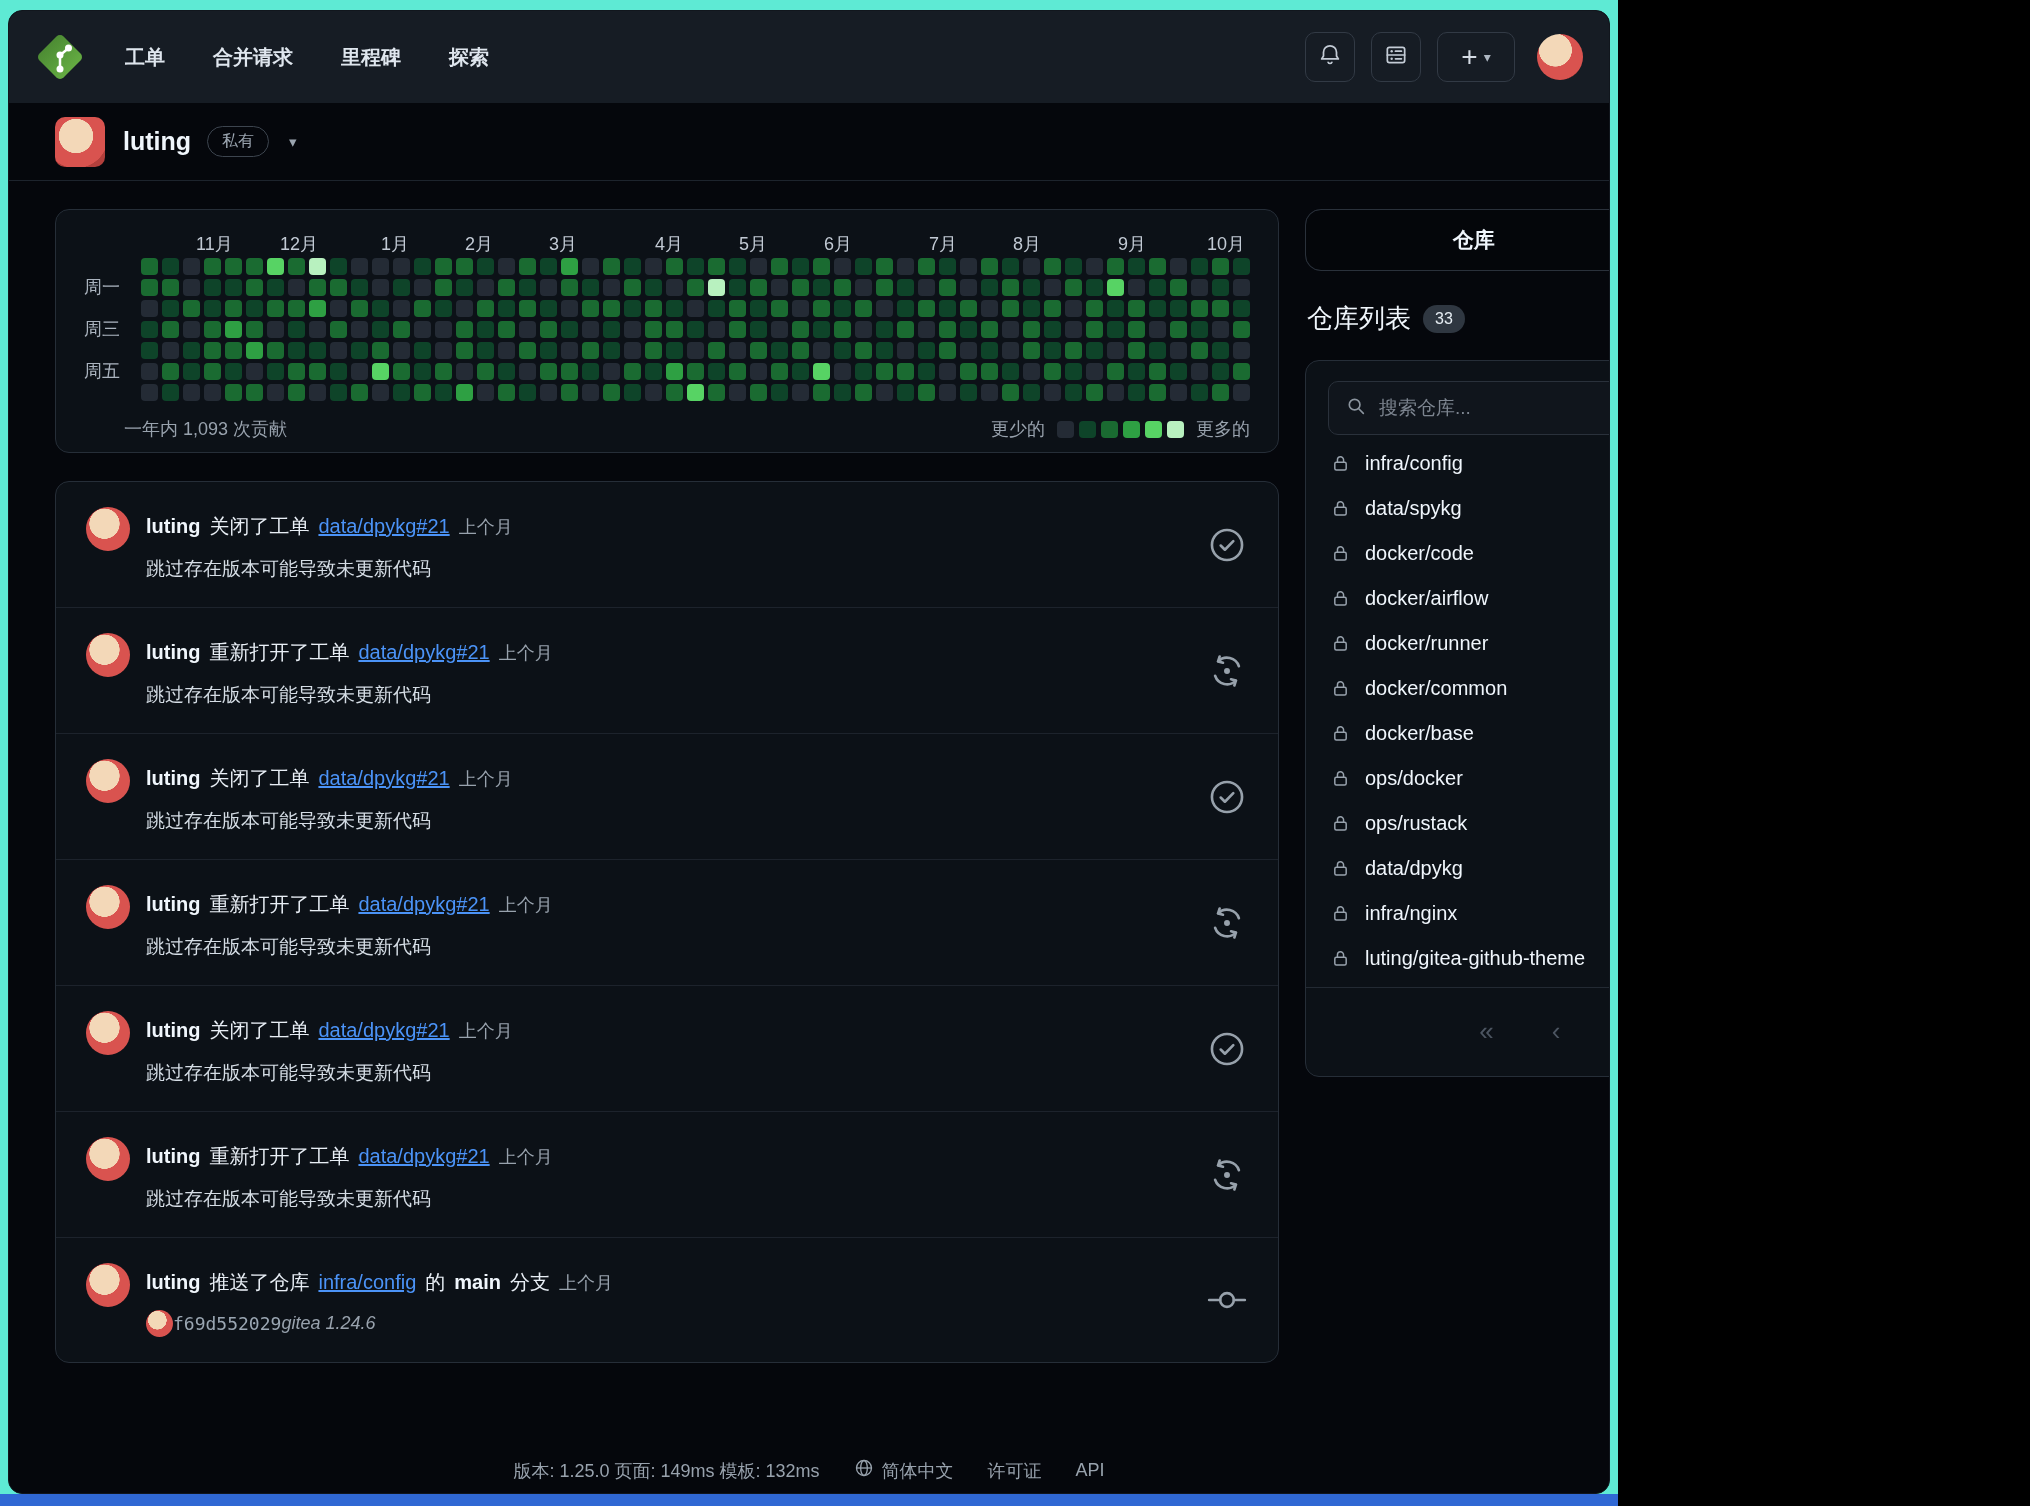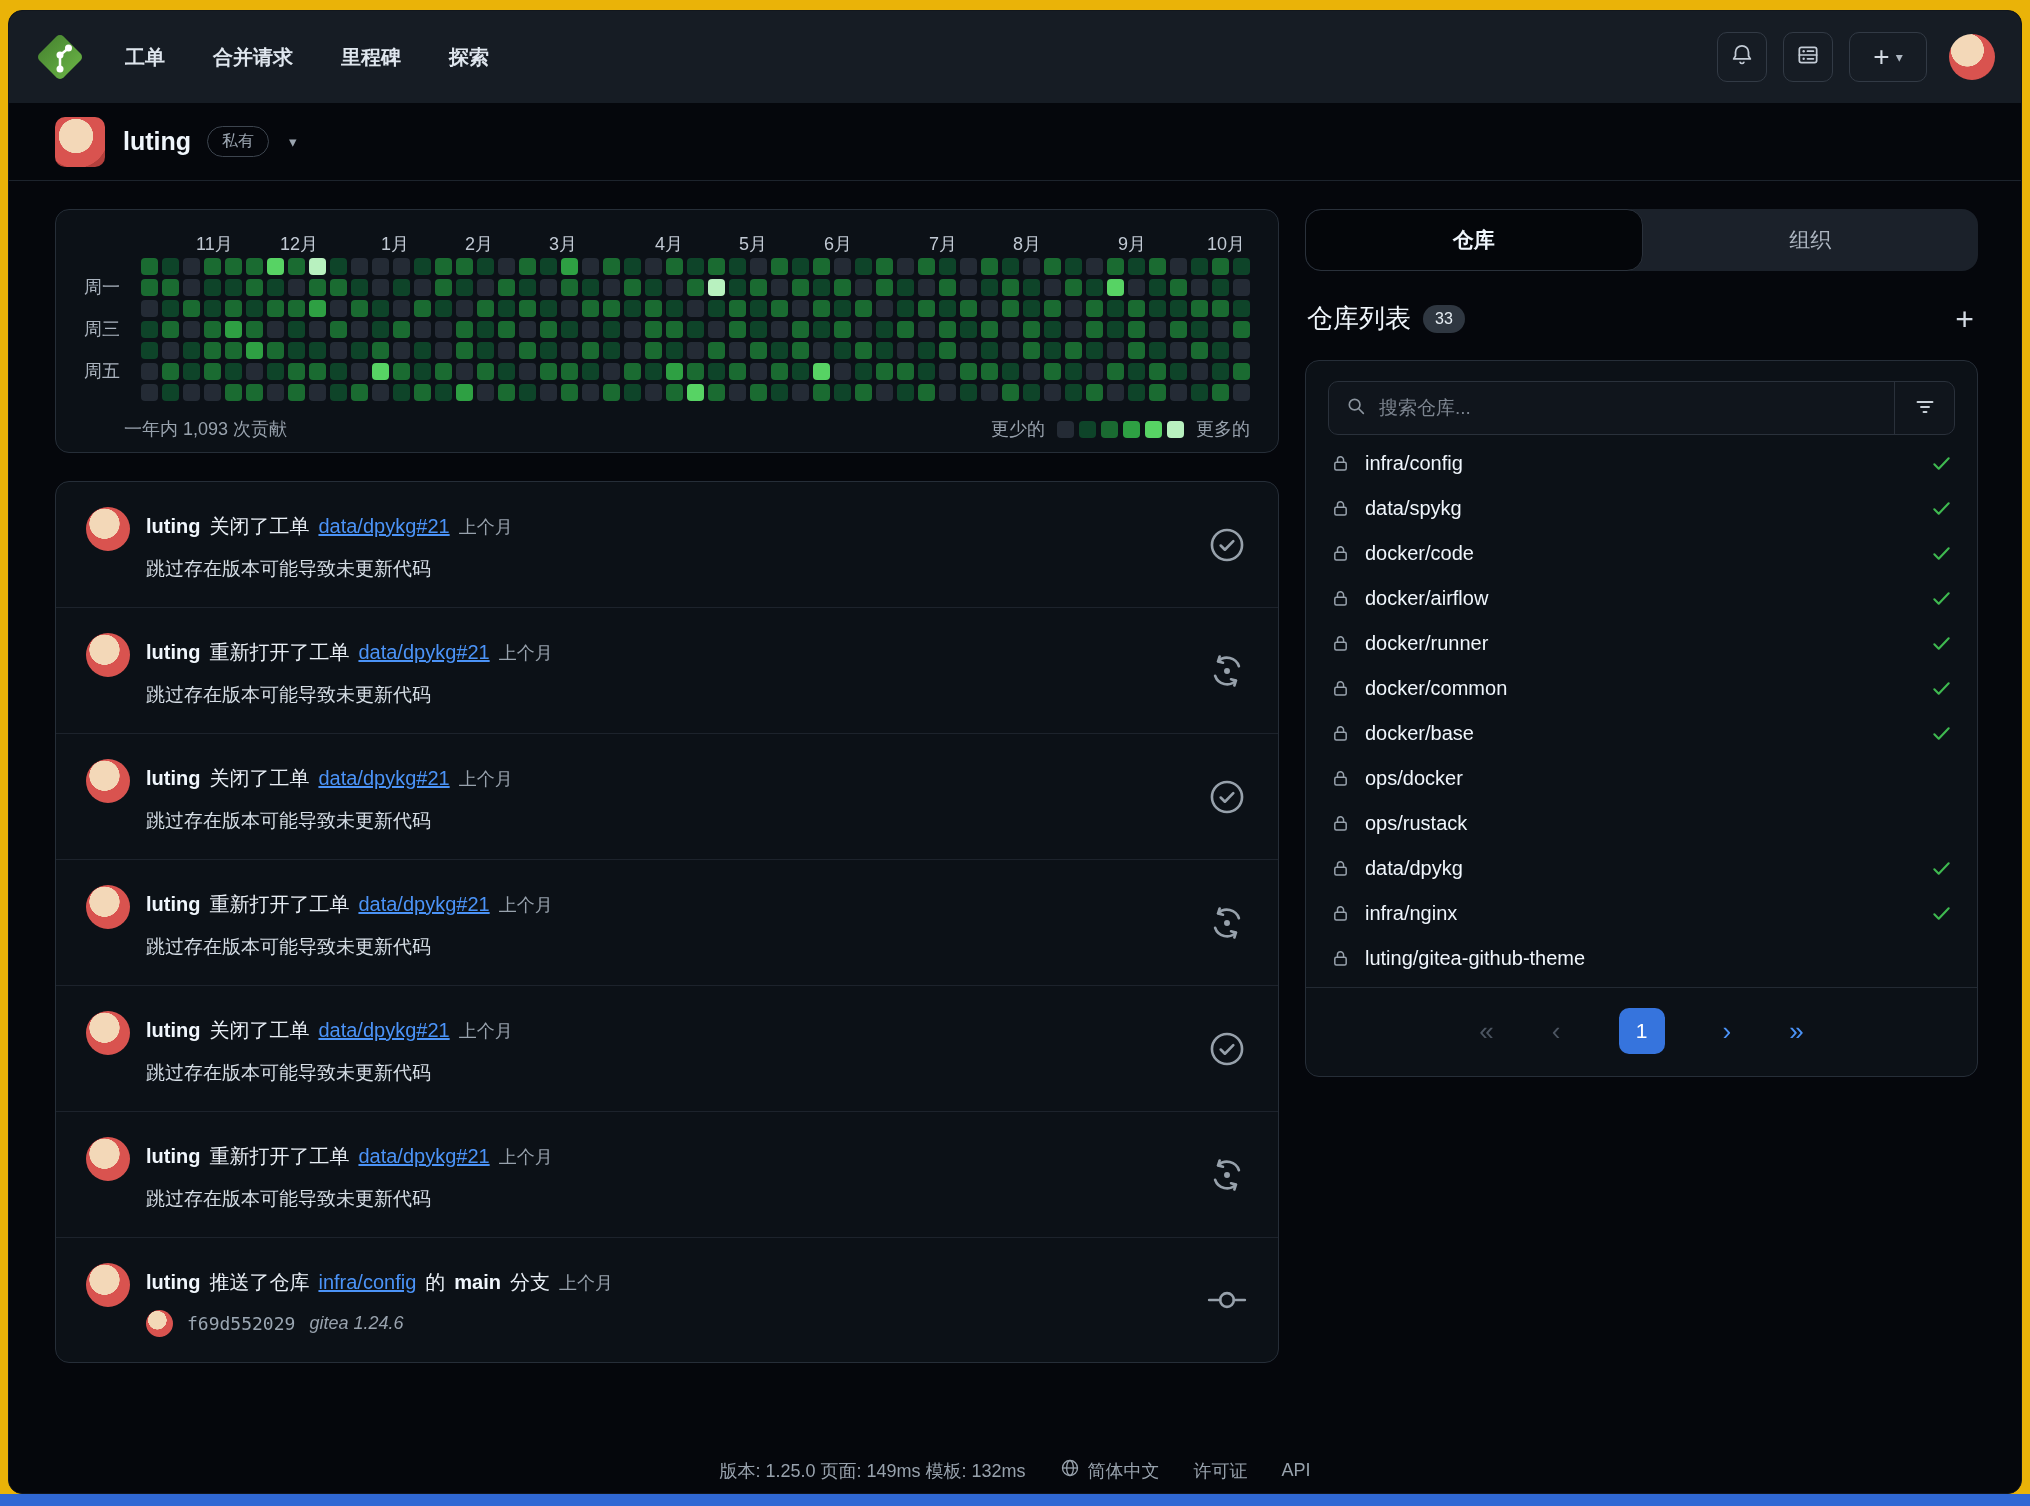--- a/index.html
+++ b/index.html
@@ -1,20 +1,20 @@
 <!DOCTYPE html>
 <html><head>
 <meta charset="utf-8">
 <style>
   * { margin:0; padding:0; box-sizing:border-box; }
   html,body { width:2030px; height:1506px; background:#000; overflow:hidden;
     font-family:"Liberation Sans","DejaVu Sans",sans-serif; }
   a { text-decoration:none; cursor:pointer; }
 
-  .frame { position:relative; width:2030px; height:1506px; background:#eab308; }
+  .frame { position:relative; width:1618px; height:1506px; background:#5eead4; }
   .taskbar-strip { position:absolute; left:0; bottom:0; width:100%; height:12px; background:#3068d4; }
   .app { position:absolute; top:10px; left:8px; right:8px; bottom:12px;
     background:#05070c; border-radius:14px; overflow:hidden; border:1px solid #11161d; }
 
   
   .navbar { height:92px; background:#161c24; display:flex; align-items:center; padding:0 26px; }
   .logo { width:50px; height:50px; margin-right:40px; display:flex; align-items:center; cursor:pointer; }
   .nav-menu { display:flex; gap:48px; list-style:none; }
   .nav-menu li { color:#dfe6ee; font-size:20px; font-weight:600; cursor:pointer; }
   .nav-right { margin-left:auto; display:flex; align-items:center; gap:16px; }
@@ -64,21 +64,21 @@
   .feed-item:first-child { border-top:none; }
   .feed-avatar { width:44px; height:44px; border-radius:50%; flex:0 0 auto; cursor:pointer;
     background:radial-gradient(circle at 42% 38%, #f3d8b8 0 40%, #d9534f 41% 75%, #b33f3c 76%); }
   .feed-main { margin-left:16px; flex:1; }
   .feed-title { font-size:20px; color:#e8eef5; display:flex; flex-wrap:wrap; align-items:baseline; gap:9px; padding-top:6px;}
   .feed-user { color:#f0f6fc; font-weight:700; }
   .feed-link { color:#4b93f7; text-decoration:underline; }
   .feed-branch { color:#f0f6fc; font-weight:600; }
   .feed-time { color:#98a2ad; font-size:18px; }
   .feed-body { margin-top:16px; color:#d5dde5; font-size:19px; }
-  .feed-commit { margin-top:14px; display:flex; align-items:center; gap:14px; }
+  .feed-commit { margin-top:14px; display:flex; align-items:center; }
   .mini-avatar { width:27px; height:27px; border-radius:50%; cursor:pointer;
     background:radial-gradient(circle at 42% 38%, #f3d8b8 0 40%, #d9534f 41% 75%, #b33f3c 76%); }
   .commit-hash { font-family:"DejaVu Sans Mono","Liberation Mono",monospace; font-size:18px; color:#9aa6b2; }
   .commit-msg { color:#98a2ad; font-size:18px;font-style:italic; }
   .feed-icon { width:42px; height:42px; color:#97a1ab; align-self:center; margin-left:12px; flex:0 0 auto; }
   .feed-icon svg { width:42px; height:42px; }
 
   
   .seg-tabs { display:flex; background:#1b212a; border-radius:16px; height:62px; }
   .seg-tab { flex:1; display:flex; align-items:center; justify-content:center; font-size:21px;

